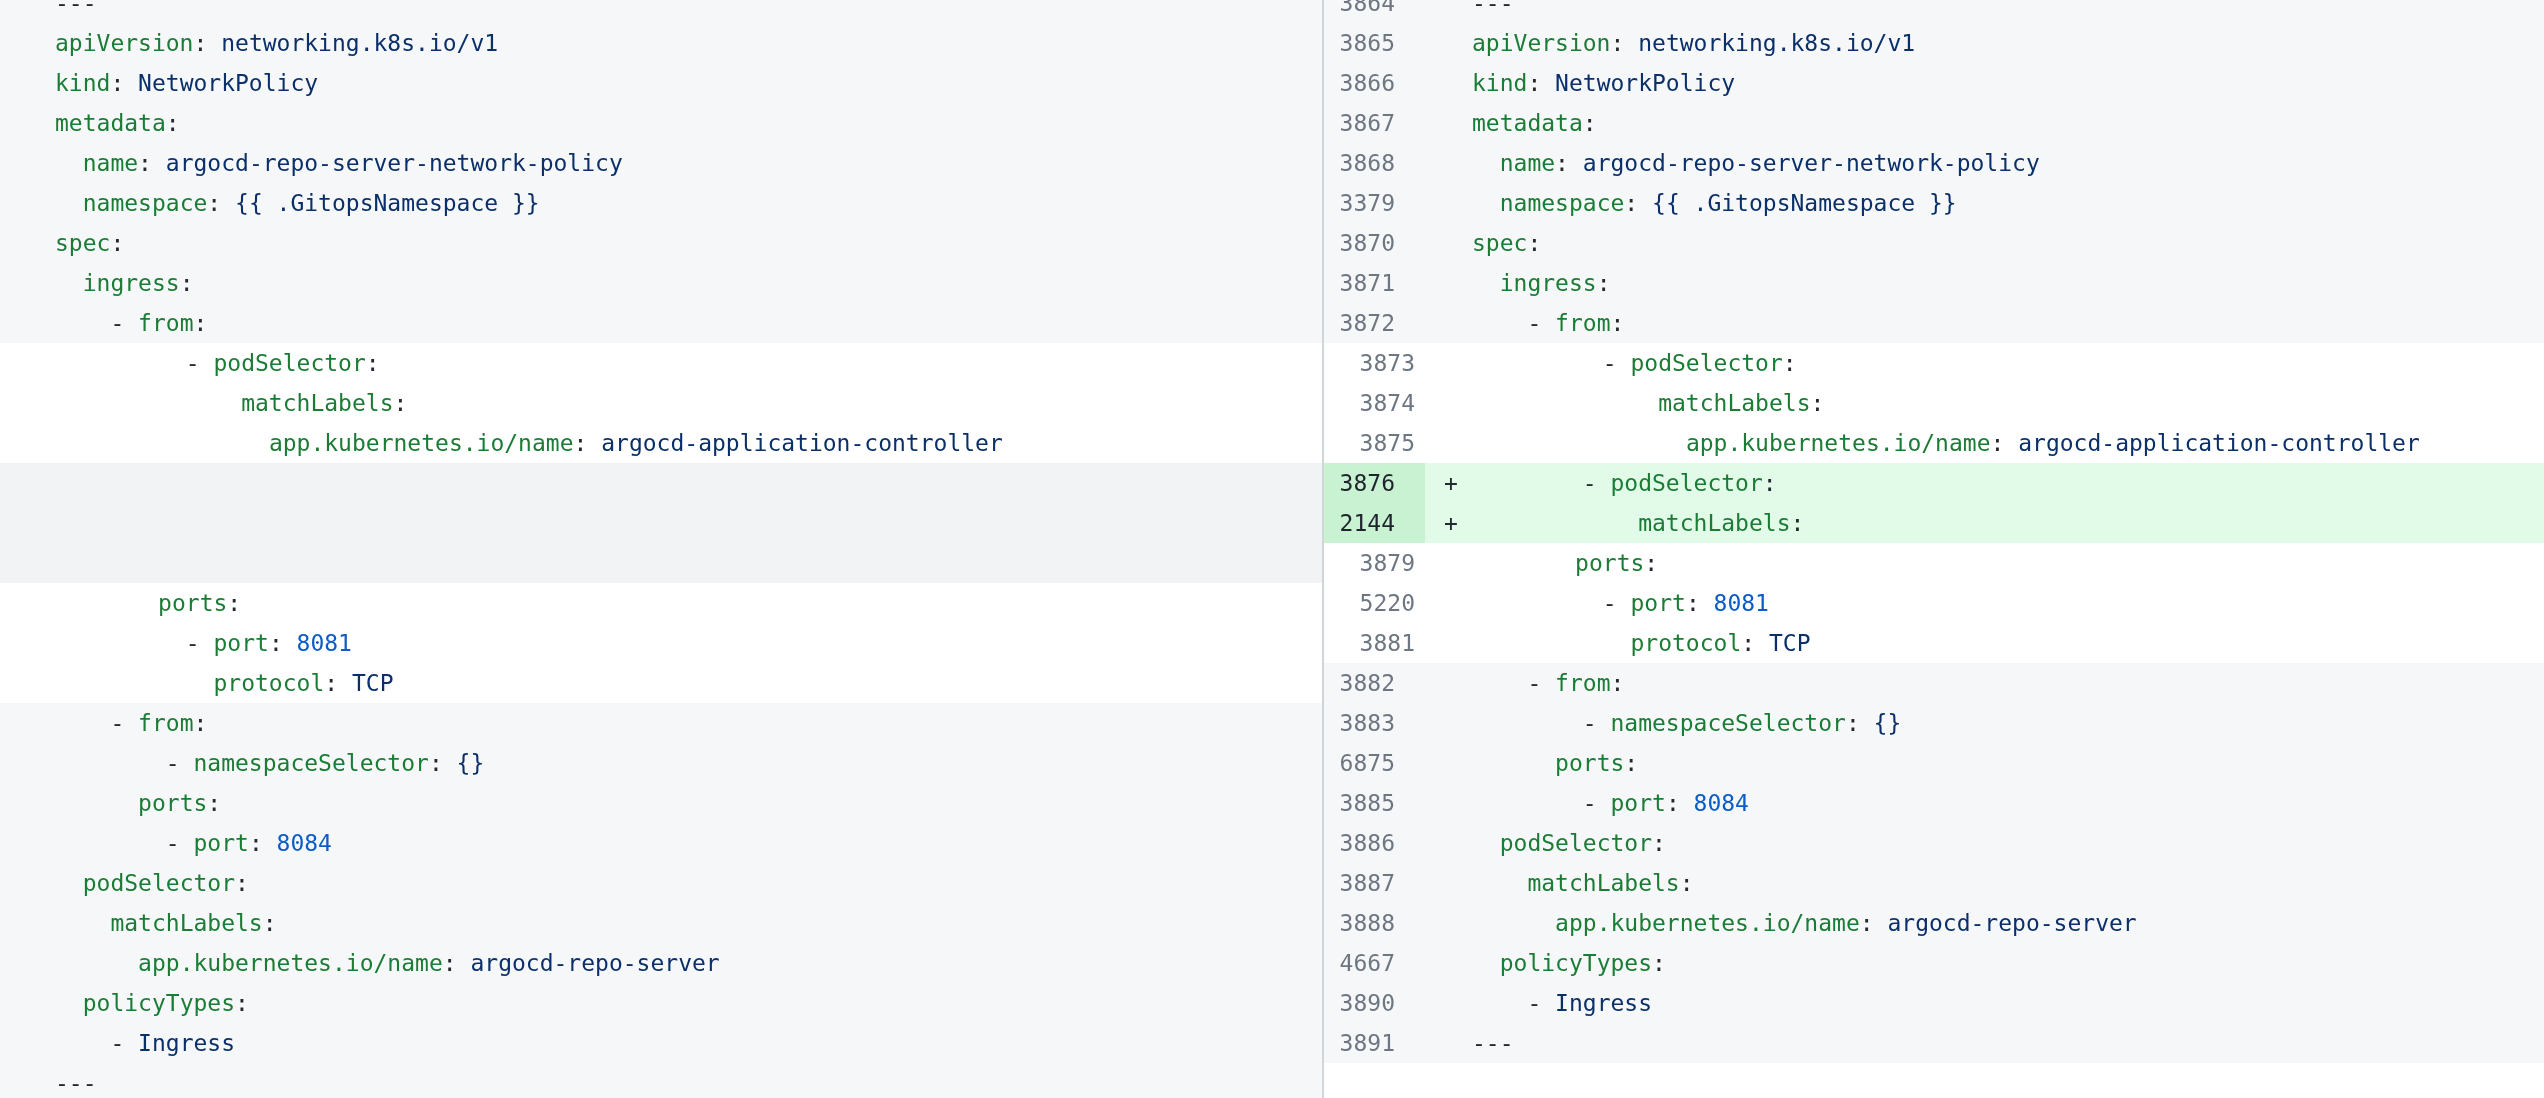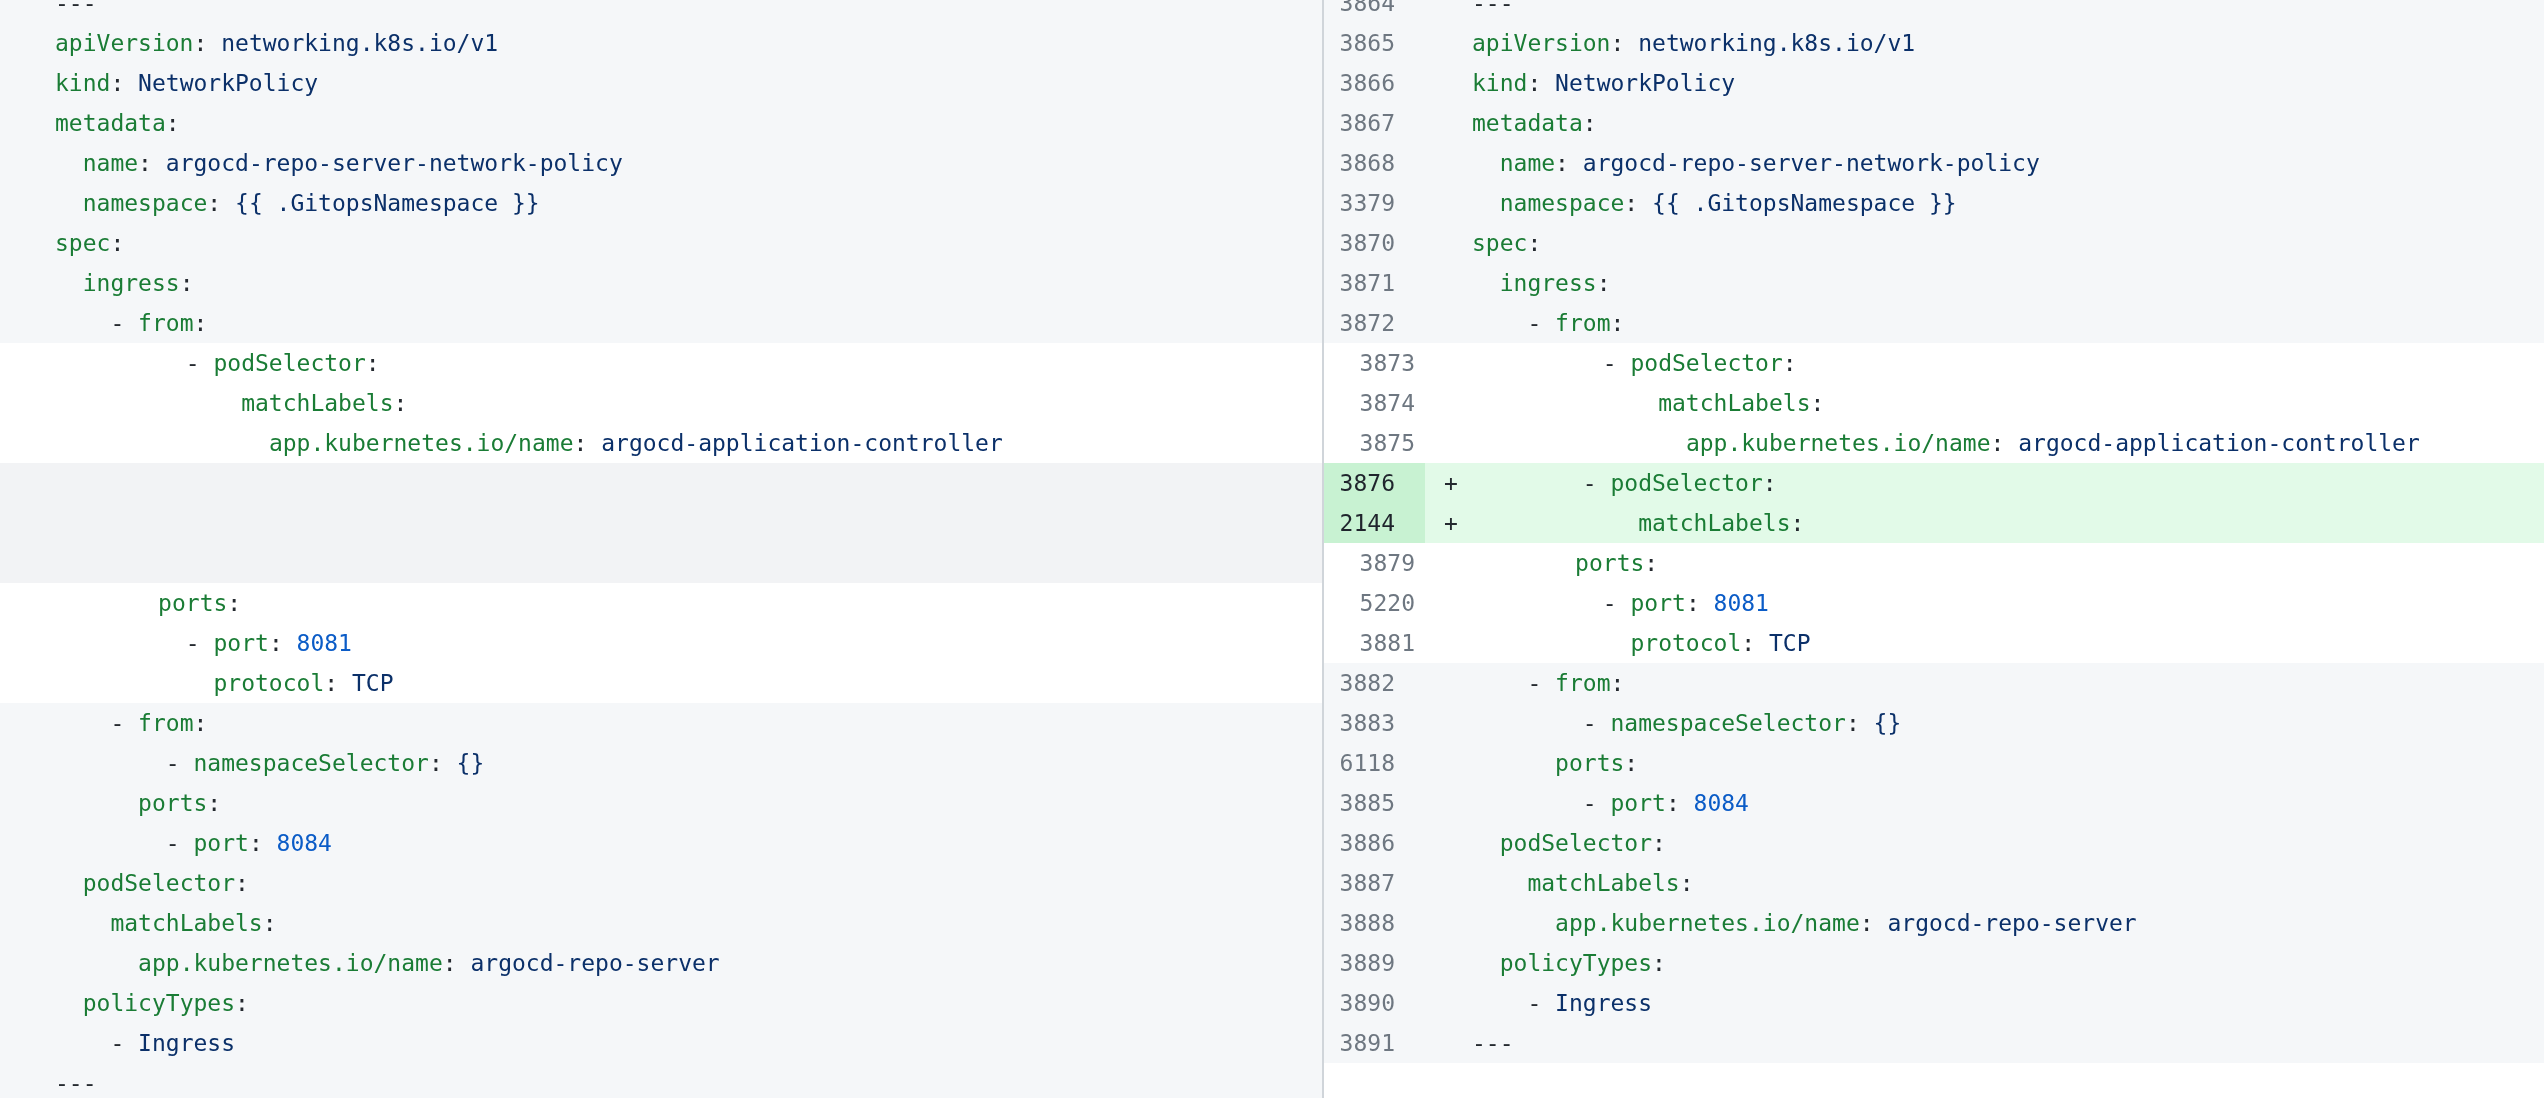--- a/index.html
+++ b/index.html
@@ -75,22 +75,22 @@
       <div class="row r-context"><div class="gutter">3873</div><div class="codecell"><span class="marker"></span><span class="tk-plain">        - </span><span class="tk-key">podSelector</span><span class="tk-plain">:</span></div></div>
       <div class="row r-context"><div class="gutter">3874</div><div class="codecell"><span class="marker"></span><span class="tk-plain">            </span><span class="tk-key">matchLabels</span><span class="tk-plain">:</span></div></div>
       <div class="row r-context"><div class="gutter">3875</div><div class="codecell"><span class="marker"></span><span class="tk-plain">              </span><span class="tk-key">app.kubernetes.io/name</span><span class="tk-plain">: </span><span class="tk-str">argocd-application-controller</span></div></div>
       <div class="row r-added"><div class="gutter">3876</div><div class="codecell"><span class="marker">+</span><span class="tk-plain">        - </span><span class="tk-key">podSelector</span><span class="tk-plain">:</span></div></div>
       <div class="row r-added"><div class="gutter">2144</div><div class="codecell"><span class="marker">+</span><span class="tk-plain">            </span><span class="tk-key">matchLabels</span><span class="tk-plain">:</span></div></div>
       <div class="row r-context"><div class="gutter">3879</div><div class="codecell"><span class="marker"></span><span class="tk-plain">      </span><span class="tk-key">ports</span><span class="tk-plain">:</span></div></div>
       <div class="row r-context"><div class="gutter">5220</div><div class="codecell"><span class="marker"></span><span class="tk-plain">        - </span><span class="tk-key">port</span><span class="tk-plain">: </span><span class="tk-num">8081</span></div></div>
       <div class="row r-context"><div class="gutter">3881</div><div class="codecell"><span class="marker"></span><span class="tk-plain">          </span><span class="tk-key">protocol</span><span class="tk-plain">: </span><span class="tk-str">TCP</span></div></div>
       <div class="row r-dim"><div class="gutter">3882</div><div class="codecell"><span class="marker"></span><span class="tk-plain">    - </span><span class="tk-key">from</span><span class="tk-plain">:</span></div></div>
       <div class="row r-dim"><div class="gutter">3883</div><div class="codecell"><span class="marker"></span><span class="tk-plain">        - </span><span class="tk-key">namespaceSelector</span><span class="tk-plain">: </span><span class="tk-str">{}</span></div></div>
-      <div class="row r-dim"><div class="gutter">6118</div><div class="codecell"><span class="marker"></span><span class="tk-plain">      </span><span class="tk-key">ports</span><span class="tk-plain">:</span></div></div>
+      <div class="row r-dim"><div class="gutter">6875</div><div class="codecell"><span class="marker"></span><span class="tk-plain">      </span><span class="tk-key">ports</span><span class="tk-plain">:</span></div></div>
       <div class="row r-dim"><div class="gutter">3885</div><div class="codecell"><span class="marker"></span><span class="tk-plain">        - </span><span class="tk-key">port</span><span class="tk-plain">: </span><span class="tk-num">8084</span></div></div>
       <div class="row r-dim"><div class="gutter">3886</div><div class="codecell"><span class="marker"></span><span class="tk-plain">  </span><span class="tk-key">podSelector</span><span class="tk-plain">:</span></div></div>
       <div class="row r-dim"><div class="gutter">3887</div><div class="codecell"><span class="marker"></span><span class="tk-plain">    </span><span class="tk-key">matchLabels</span><span class="tk-plain">:</span></div></div>
       <div class="row r-dim"><div class="gutter">3888</div><div class="codecell"><span class="marker"></span><span class="tk-plain">      </span><span class="tk-key">app.kubernetes.io/name</span><span class="tk-plain">: </span><span class="tk-str">argocd-repo-server</span></div></div>
-      <div class="row r-dim"><div class="gutter">3889</div><div class="codecell"><span class="marker"></span><span class="tk-plain">  </span><span class="tk-key">policyTypes</span><span class="tk-plain">:</span></div></div>
+      <div class="row r-dim"><div class="gutter">4667</div><div class="codecell"><span class="marker"></span><span class="tk-plain">  </span><span class="tk-key">policyTypes</span><span class="tk-plain">:</span></div></div>
       <div class="row r-dim"><div class="gutter">3890</div><div class="codecell"><span class="marker"></span><span class="tk-plain">    - </span><span class="tk-str">Ingress</span></div></div>
       <div class="row r-dim"><div class="gutter">3891</div><div class="codecell"><span class="marker"></span><span class="tk-plain">---</span></div></div>
     </section>
 </div>
 
 </body></html>

